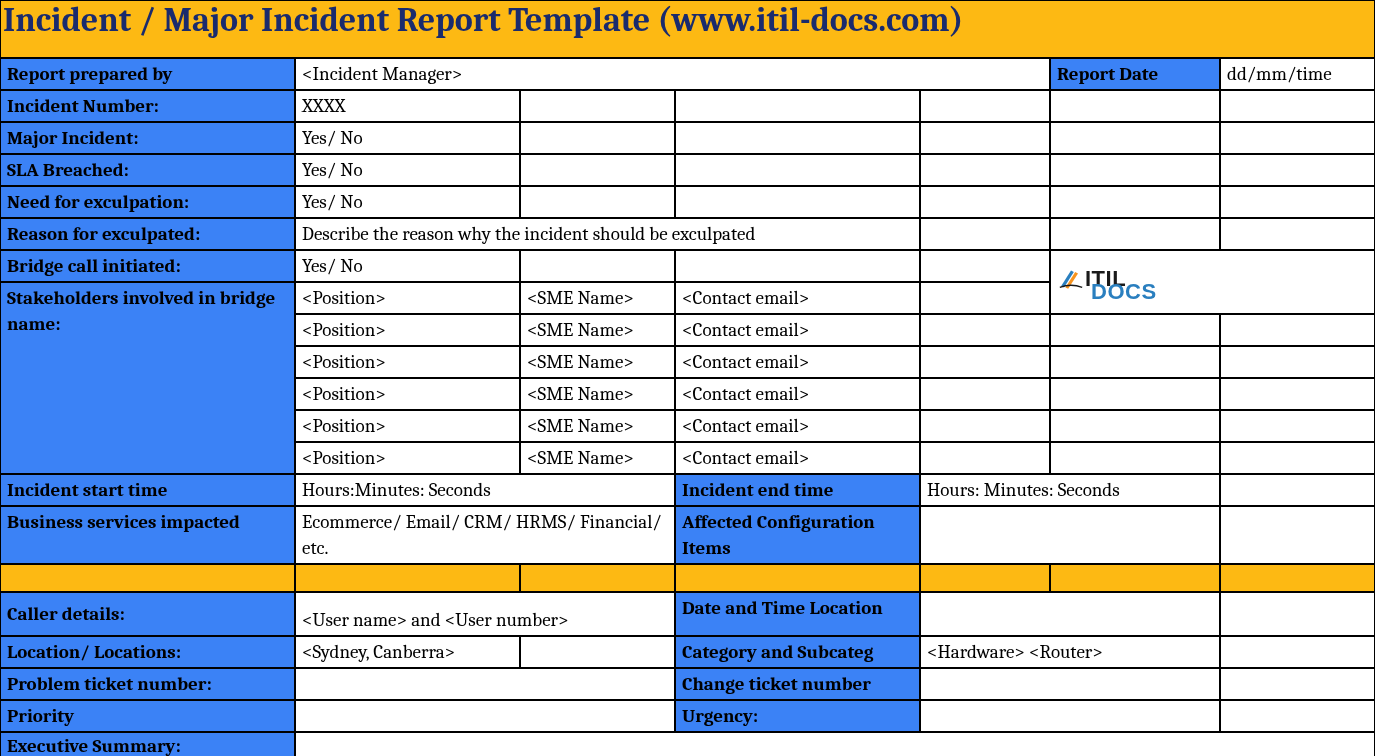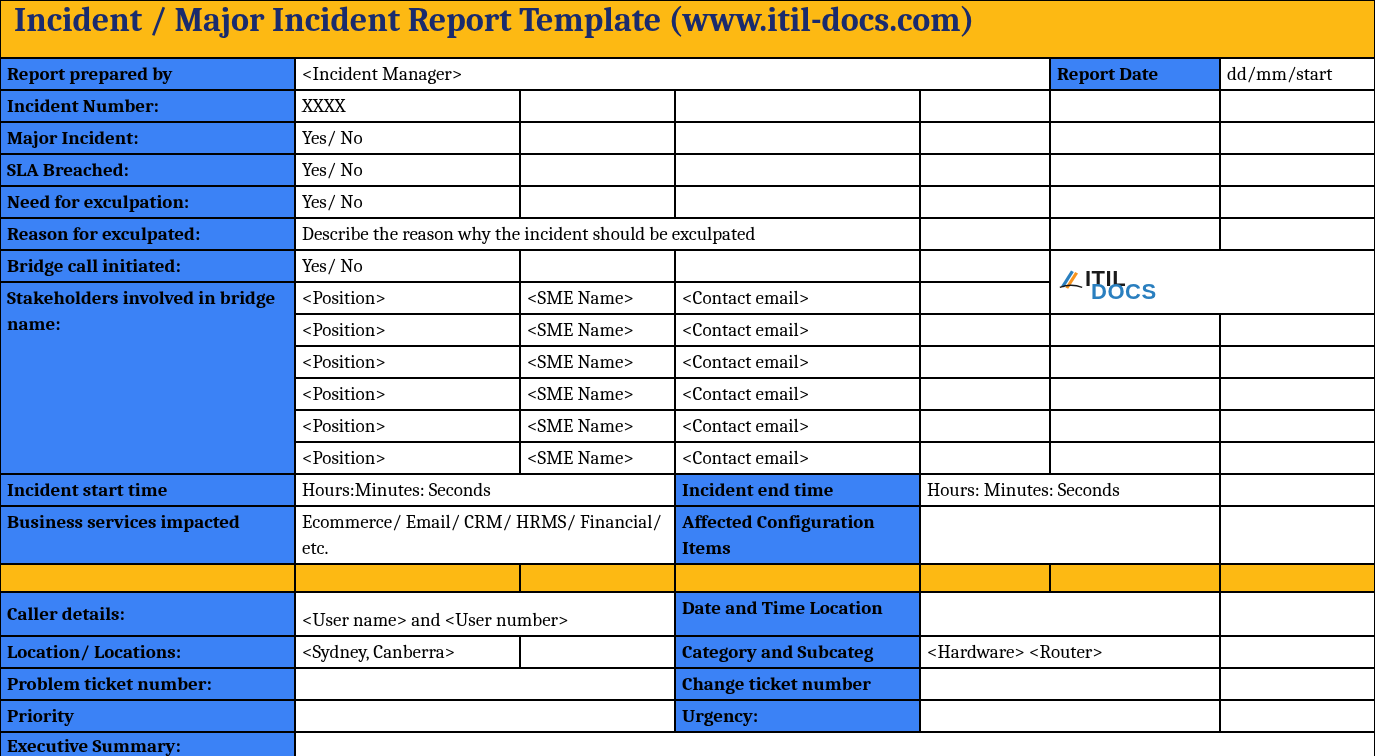--- a/index.html
+++ b/index.html
@@ -1,18 +1,18 @@
 <!DOCTYPE html>
 <html><head>
 <meta charset="utf-8">
 <style>
   html, body { margin:0; padding:0; background:#fff; font-family:"Cambria","Georgia",serif; }
   .sheet { width:1375px; }
   td { border:1px solid #000; padding:2px 6px; font-size:19px; line-height:26px; vertical-align:top; box-sizing:border-box; height:30px; }
-  .title td { background:#fdb913; color:#1a2b6d; font-weight:bold; font-size:34px; padding:6px 8px 10px 13px; height:58px; }
+  .title td { background:#fdb913; color:#1a2b6d; font-weight:bold; font-size:34px; padding:6px 8px 10px 2px; height:58px; }
   .label { background:#3b82f6; font-weight:bold; }
   .divider td { background:#fdb913; height:28px; }
   .normal { background:#fff; }
   .logo-wrap { position:relative; }
   .logo { position:absolute; left:6px; top:-2px; width:160px; height:60px; display:flex; align-items:center; }
   .logo-text1 { font-family:Arial,Helvetica,sans-serif; font-weight:800; font-size:22px; color:#1a1a1a; letter-spacing:0.5px; }
   .logo-text2 { font-family:Arial,Helvetica,sans-serif; font-weight:800; font-size:22px; color:#2a7fbf; letter-spacing:0.5px; }
   .logo-mark { width:28px; height:28px; }
   .partial-row td { border-bottom:none; }
 </style>
@@ -32,21 +32,21 @@
 
   <tbody>
       <tr class="title">
     <td colspan="7">Incident / Major Incident Report Template   (www.itil-docs.com)</td>
   </tr>
 
   <tr>
     <td class="label">Report prepared by</td>
     <td class="normal" colspan="4">&lt;Incident Manager&gt;</td>
     <td class="label">Report Date</td>
-    <td class="normal">dd/mm/start</td>
+    <td class="normal">dd/mm/time</td>
   </tr>
 
   <tr>
     <td class="label">Incident Number:</td>
     <td class="normal">XXXX</td>
     <td class="normal"></td>
     <td class="normal"></td>
     <td class="normal"></td>
     <td class="normal"></td>
     <td class="normal"></td>

